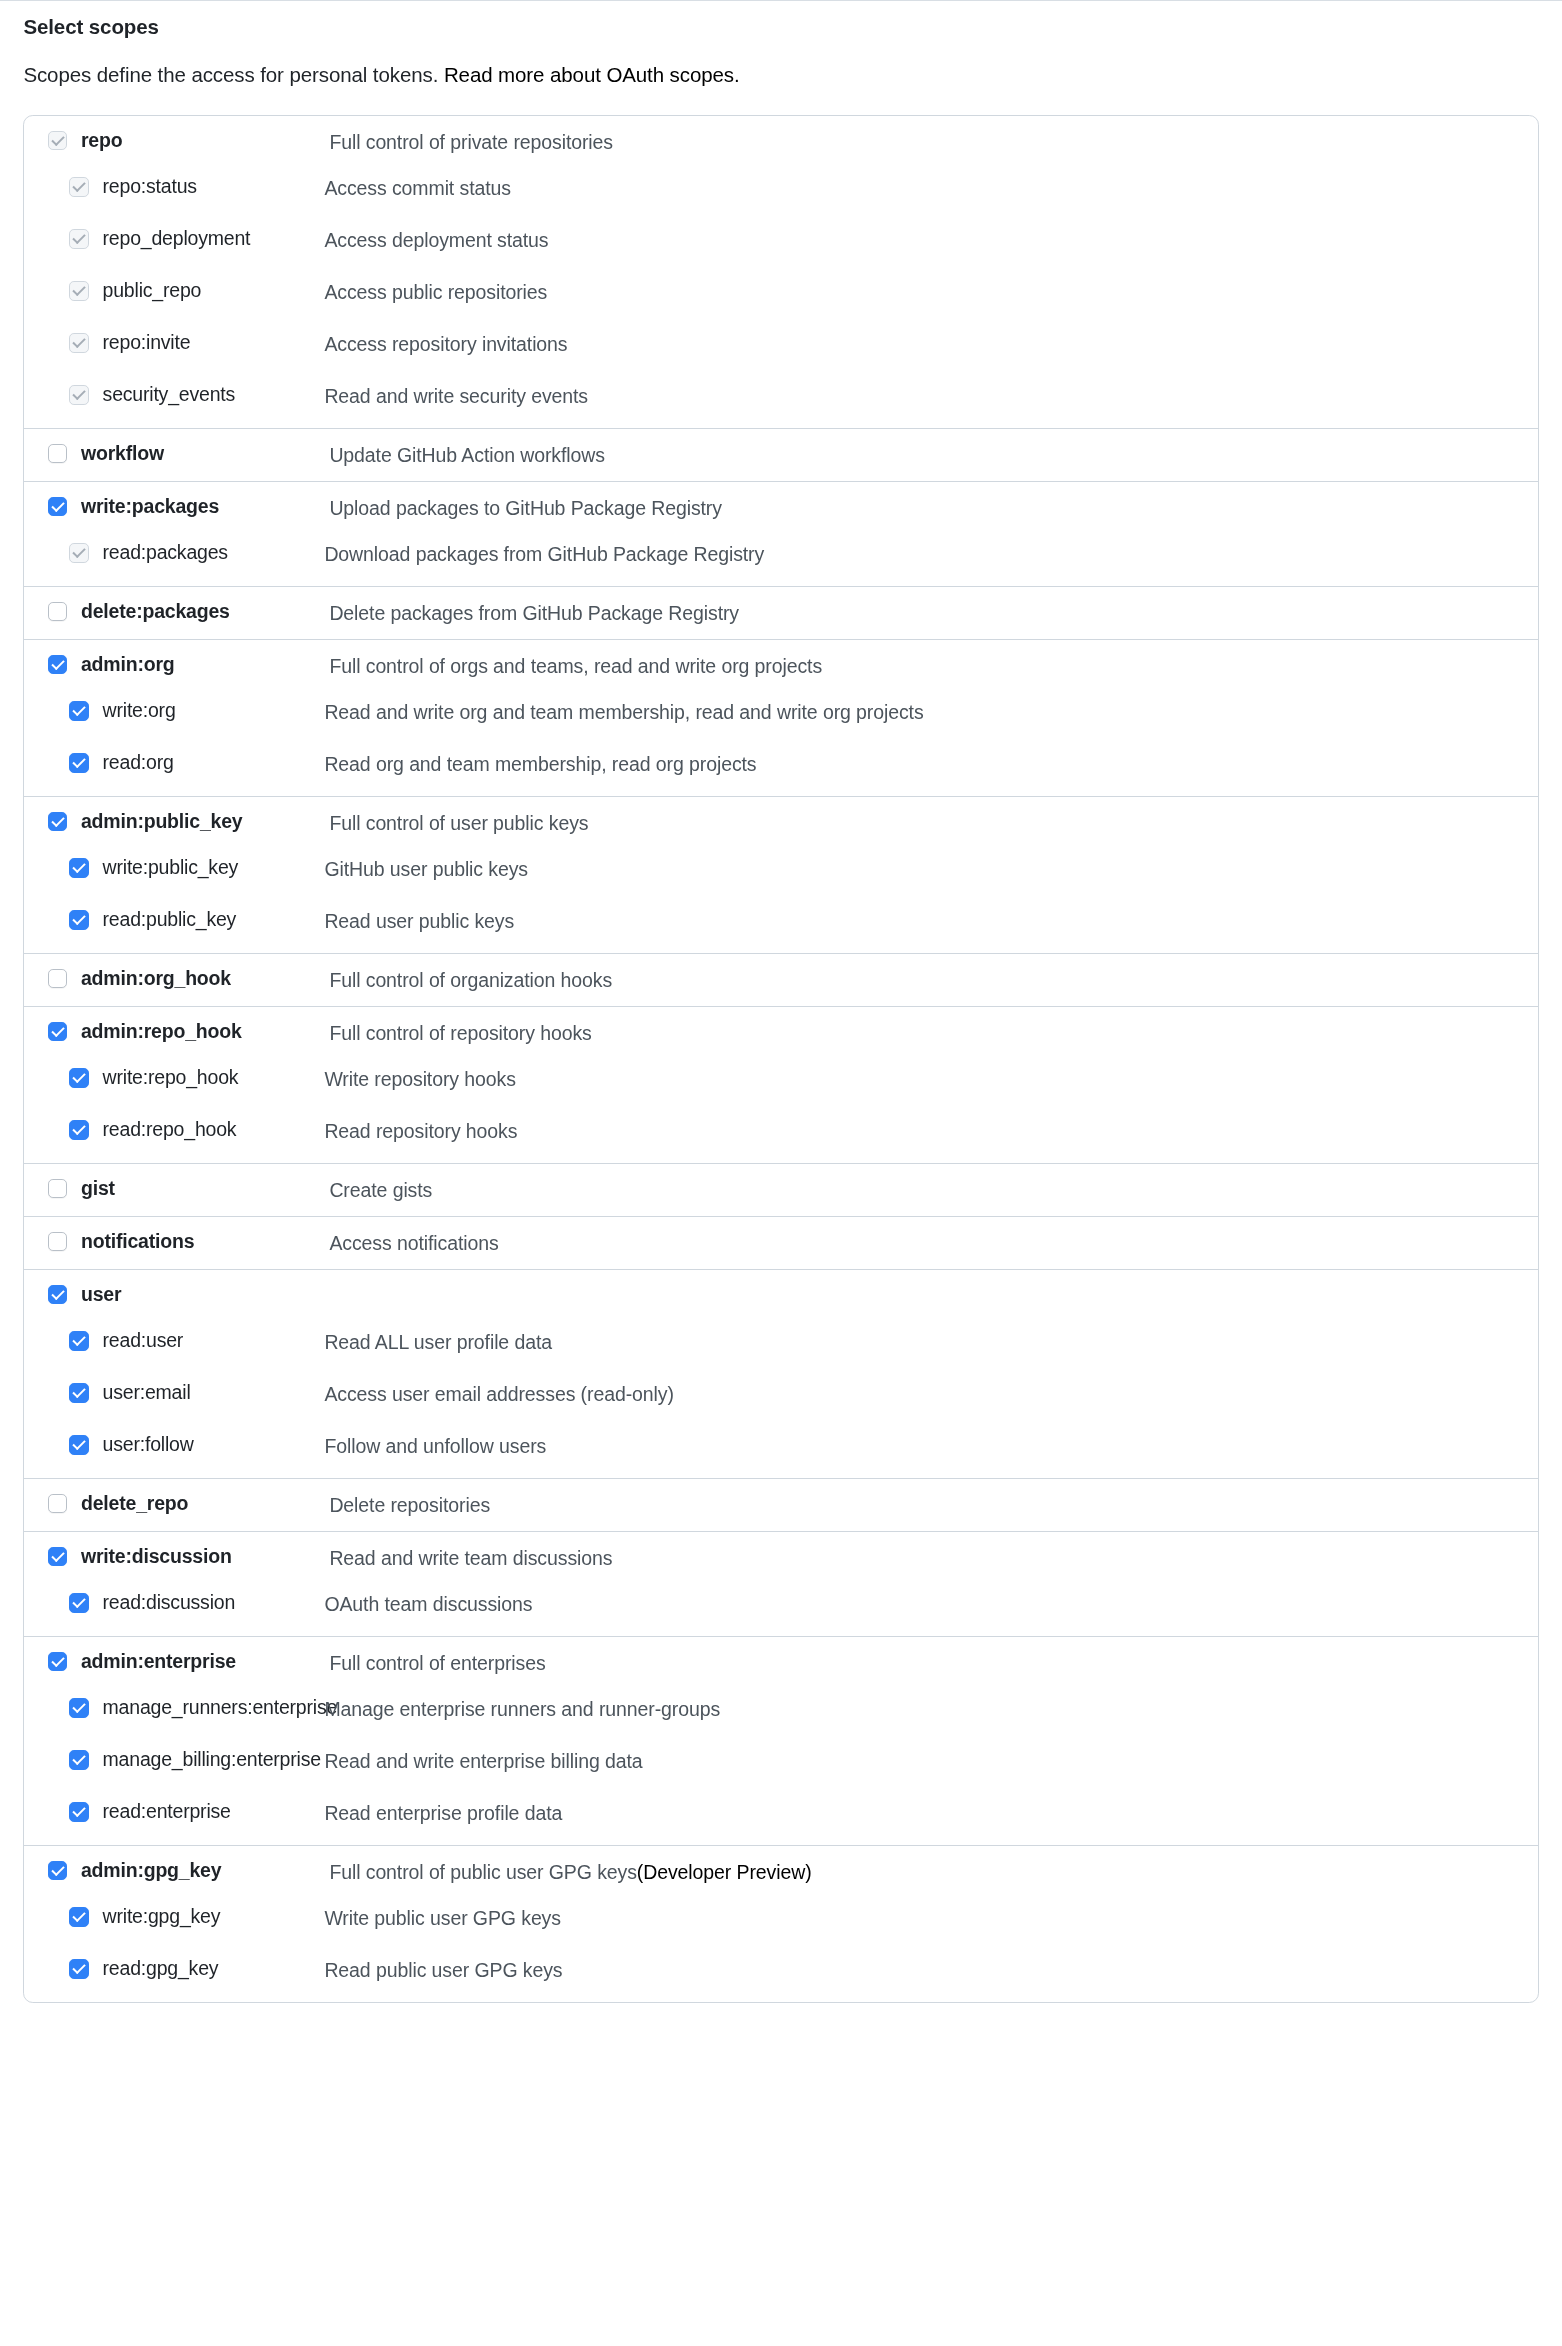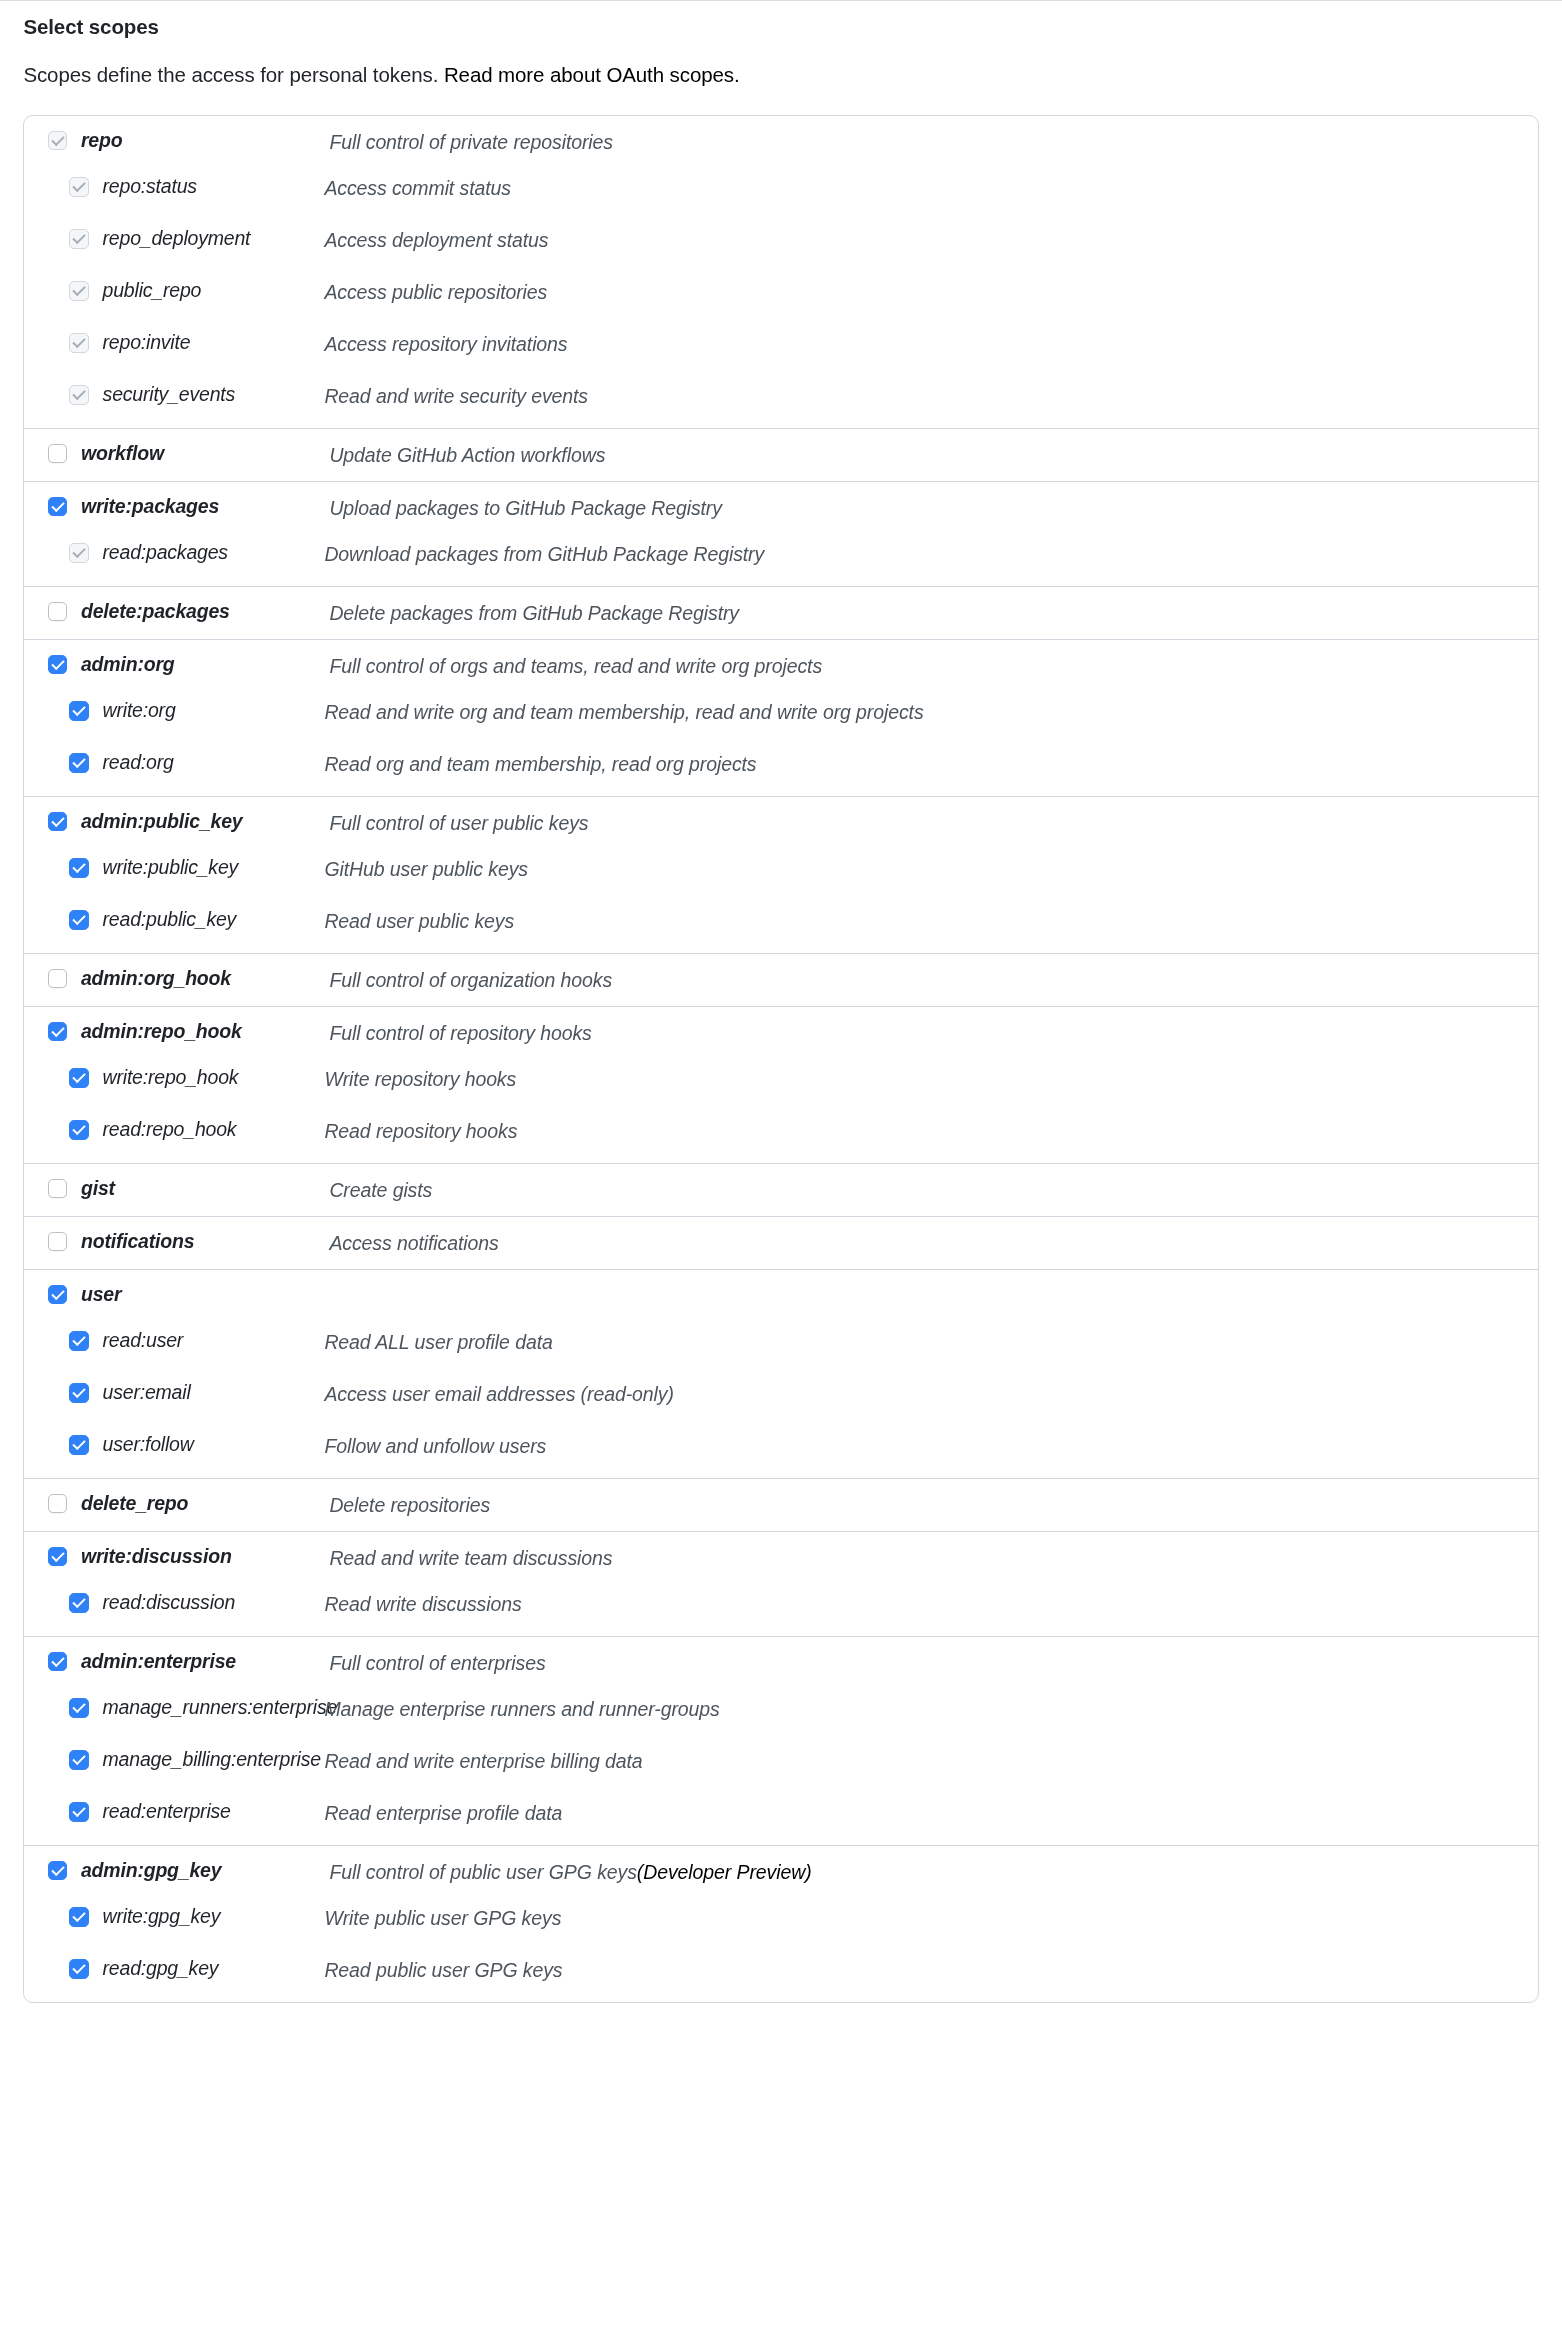--- a/index.html
+++ b/index.html
@@ -122,21 +122,21 @@
     transform: rotate(-45deg);
   }
   .cb.disabled .tick {
     border-left-color: #a5adb6;
     border-bottom-color: #a5adb6;
   }
 
   
   .scope-group .scope-row:first-child { padding-top: 12.7px; }
   .scope-group .scope-row:last-child  { padding-bottom: 12.7px; }
-  .scope-row { padding-top: 6.8px; padding-bottom: 6.8px; font-style: italic; }
+  .scope-row { padding-top: 6.8px; padding-bottom: 6.8px; }
 </style>
 </head>
 <body>
 
 <div class="top-rule"></div>
 
 <div class="page">
 
   <h2 class="section-title">Select scopes</h2>
 
@@ -465,21 +465,21 @@
           </div>
         </div>
         <div class="scope-row child">
           <div class="cb-cell">
             <span class="cb checked">
               <span class="tick"></span>
             </span>
             <span class="scope-name">read:discussion</span>
           </div>
           <div class="desc-cell">
-            <span>Read write discussions</span>
+            <span>OAuth team discussions</span>
           </div>
         </div>
       </div>
       <div class="scope-group">
         <div class="scope-row parent">
           <div class="cb-cell">
             <span class="cb checked">
               <span class="tick"></span>
             </span>
             <span class="scope-name">admin:enterprise</span>

